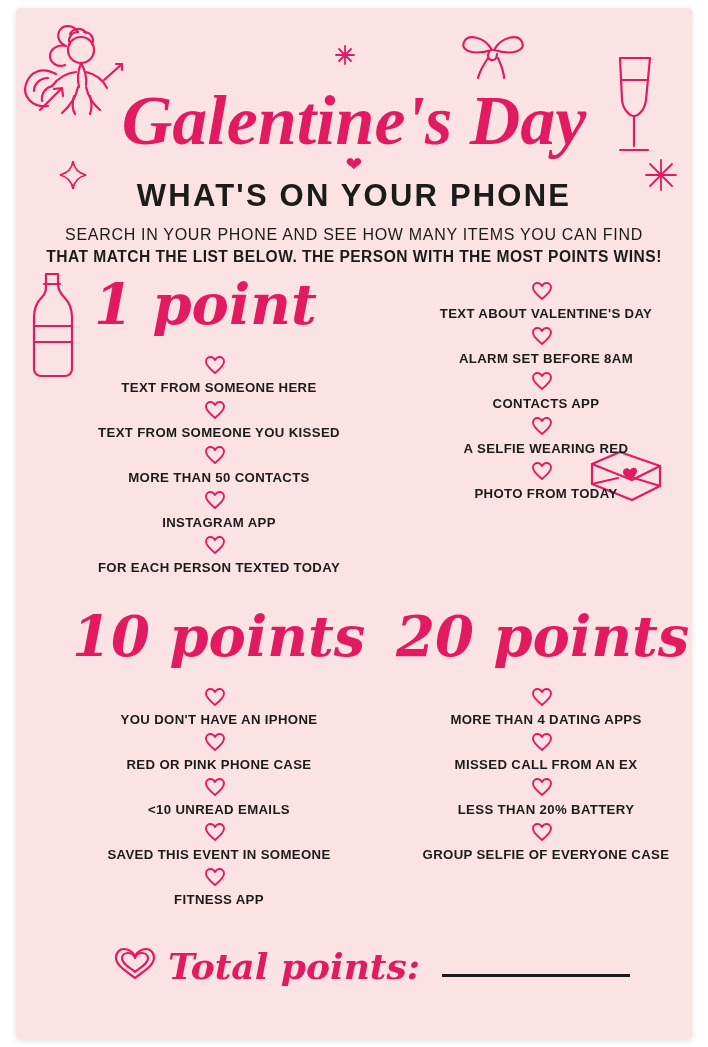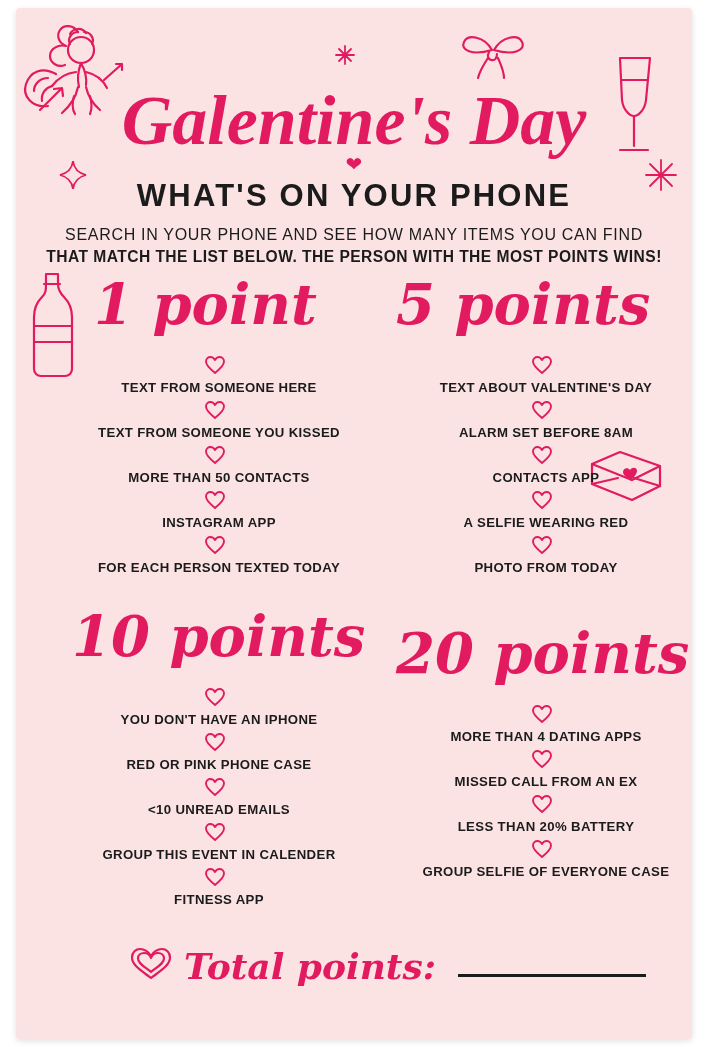--- a/index.html
+++ b/index.html
@@ -106,21 +106,21 @@
     font-size: 56px;
     color: #e21b60;
     text-align: center;
     line-height: 1;
     margin: 0 0 18px 0;
     white-space: nowrap;
   }
   #sec-0 .sec-title { text-align: left; padding-left: 58px; }
   #sec-1 .sec-title { text-align: left; padding-left: 28px; }
   #sec-2 .sec-title { text-align: right; padding-left: 36px; }
-  #sec-3 .sec-title { text-align: left; padding-left: 28px; margin-top: 17px; }
+  #sec-3 .sec-title { text-align: left; padding-left: 28px; }
 
   .items { list-style: none; margin: 0; padding: 0; }
   .item {
     display: flex;
     align-items: center;
     height: 45px;
     padding-left: 38px;
     flex-direction: column;
   }
   #sec-1 .item, #sec-3 .item { padding-left: 28px; }
@@ -136,21 +136,21 @@
     font-weight: bold;
     letter-spacing: 0.35px;
     color: #1b1b1b;
     padding-left: 8px;
     white-space: nowrap;
   }
 
   
   #total-row {
     position: absolute;
-    left: 112px;
+    left: 96px;
     top: 938px;
     display: flex;
     align-items: center;
     justify-content: flex-end;
   }
   #total-label {
     font-family: "DejaVu Serif", serif;
     font-style: italic;
     font-weight: bold;
     font-size: 36px;
@@ -289,21 +289,20 @@
           <svg width="22" height="20" viewBox="0 0 22 20" fill="none" stroke="#e21b60" stroke-width="1.9" stroke-linecap="round" stroke-linejoin="round">
               <path d="M11 18C6 14 2 10.5 2 6.6 2 3.6 4.3 2 6.4 2 8.2 2 10 3.1 11 5c1-1.9 2.8-3 4.6-3C17.7 2 20 3.6 20 6.6c0 3.9-4 7.4-9 11.4z"></path>
             </svg>
         </span>
         <span class="label">FOR EACH PERSON TEXTED TODAY</span>
       </li>
     </ul>
   </div>
 
   <div class="section" id="sec-1">
-    <div class="sec-title">5 points</div>
     <ul class="items">
       <li class="item">
         <span class="heart-box">
           <svg width="22" height="20" viewBox="0 0 22 20" fill="none" stroke="#e21b60" stroke-width="1.9" stroke-linecap="round" stroke-linejoin="round">
               <path d="M11 18C6 14 2 10.5 2 6.6 2 3.6 4.3 2 6.4 2 8.2 2 10 3.1 11 5c1-1.9 2.8-3 4.6-3C17.7 2 20 3.6 20 6.6c0 3.9-4 7.4-9 11.4z"></path>
             </svg>
         </span>
         <span class="label">TEXT ABOUT VALENTINE'S DAY</span>
       </li>
       <li class="item">
@@ -367,21 +366,21 @@
             </svg>
         </span>
         <span class="label">&lt;10 UNREAD EMAILS</span>
       </li>
       <li class="item">
         <span class="heart-box">
           <svg width="22" height="20" viewBox="0 0 22 20" fill="none" stroke="#e21b60" stroke-width="1.9" stroke-linecap="round" stroke-linejoin="round">
               <path d="M11 18C6 14 2 10.5 2 6.6 2 3.6 4.3 2 6.4 2 8.2 2 10 3.1 11 5c1-1.9 2.8-3 4.6-3C17.7 2 20 3.6 20 6.6c0 3.9-4 7.4-9 11.4z"></path>
             </svg>
         </span>
-        <span class="label">GROUP THIS EVENT IN CALENDER</span>
+        <span class="label">SAVED THIS EVENT IN SOMEONE</span>
       </li>
       <li class="item">
         <span class="heart-box">
           <svg width="22" height="20" viewBox="0 0 22 20" fill="none" stroke="#e21b60" stroke-width="1.9" stroke-linecap="round" stroke-linejoin="round">
               <path d="M11 18C6 14 2 10.5 2 6.6 2 3.6 4.3 2 6.4 2 8.2 2 10 3.1 11 5c1-1.9 2.8-3 4.6-3C17.7 2 20 3.6 20 6.6c0 3.9-4 7.4-9 11.4z"></path>
             </svg>
         </span>
         <span class="label">FITNESS APP</span>
       </li>
     </ul>

